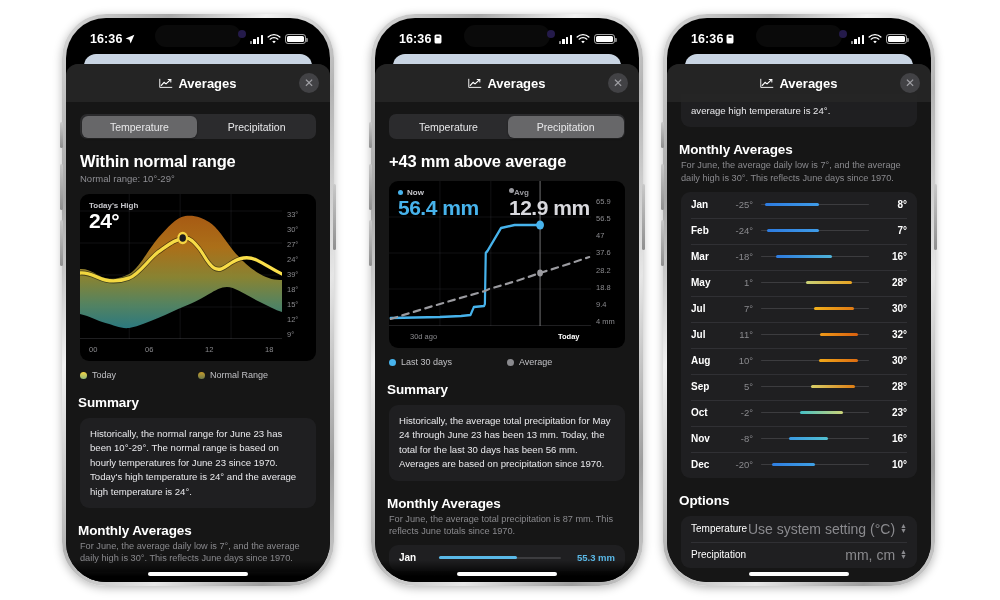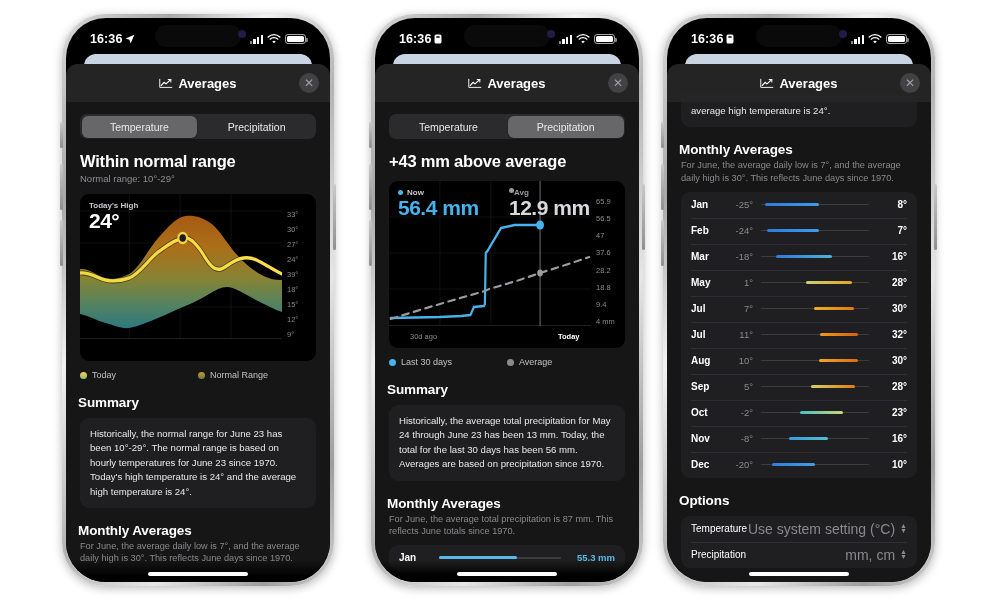--- a/index.html
+++ b/index.html
@@ -272,20 +272,26 @@
               <span>33°</span>
               <span>30°</span>
               <span>27°</span>
               <span>24°</span>
               <span>39°</span>
               <span>18°</span>
               <span>15°</span>
               <span>12°</span>
               <span>9°</span>
             </div>
+            <div class="xaxis">
+              <span style="left:0">00</span>
+              <span style="left:56px">06</span>
+              <span style="left:116px">12</span>
+              <span style="left:176px">18</span>
+            </div>
           </div>
 
           <div class="legend">
             <div class="it">
               <span class="dot" style="background:linear-gradient(180deg,#f5d442,#8fb87a)"></span>
               <span class="tx">Today</span>
             </div>
             <div class="it">
               <span class="dot" style="background:linear-gradient(180deg,#c49a2a,#6e7a4a)"></span>
               <span class="tx">Normal Range</span>

